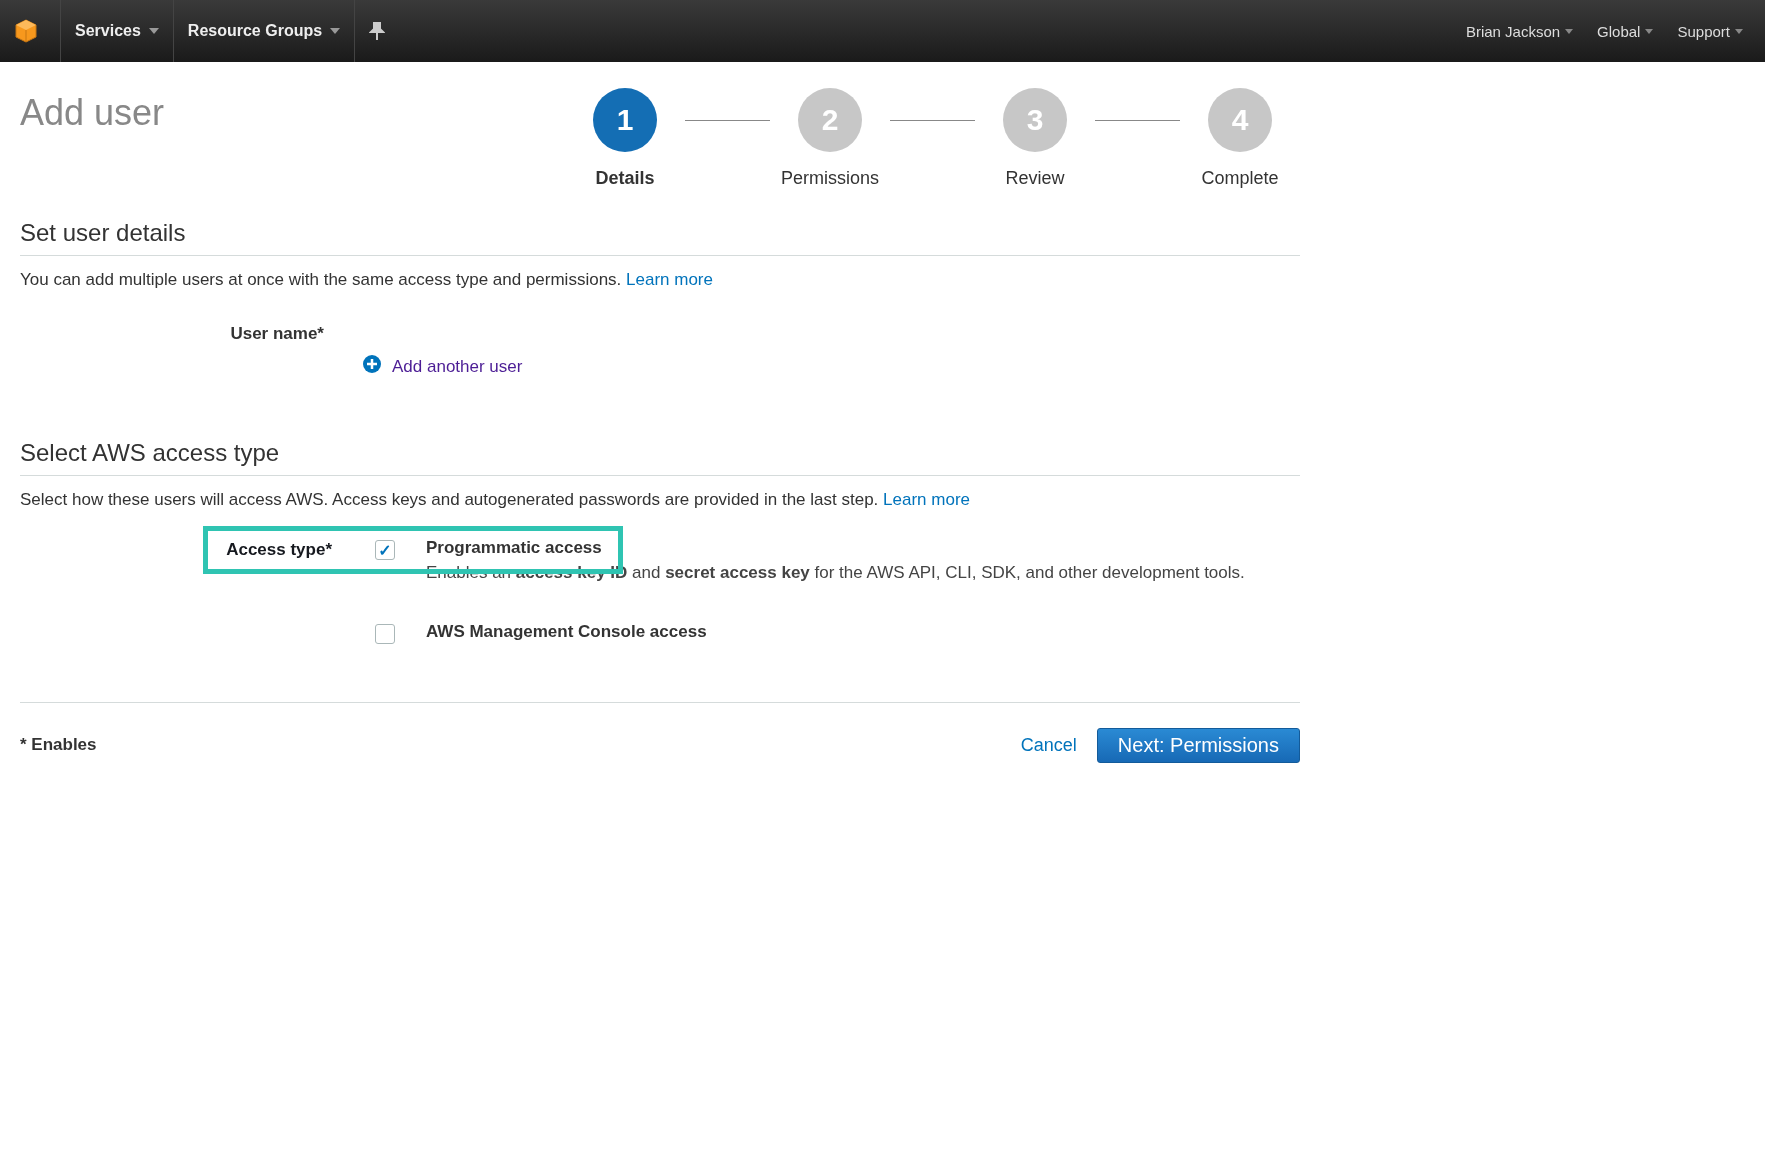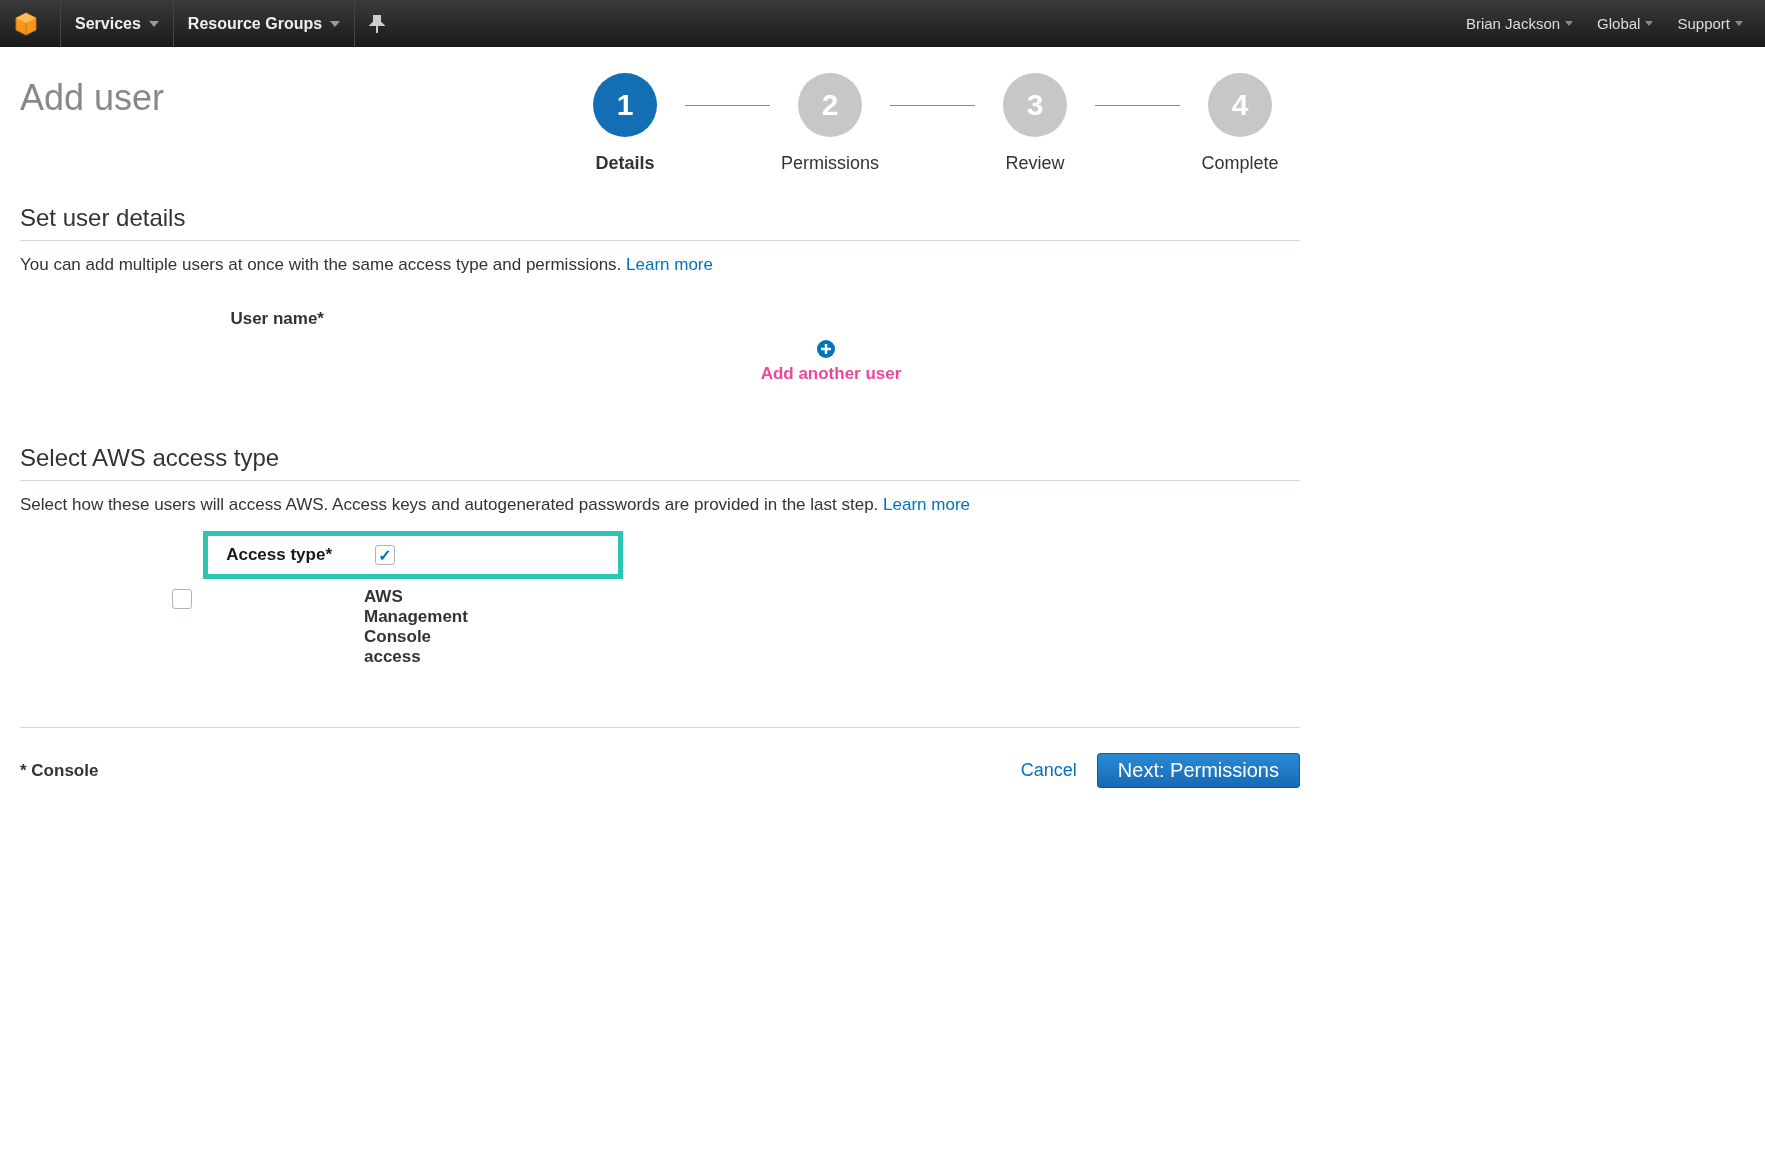--- a/index.html
+++ b/index.html
@@ -1,19 +1,19 @@
 <!DOCTYPE html>
 <html><head>
 <meta charset="utf-8">
 <style>
 * { box-sizing: border-box; margin: 0; padding: 0; }
 body { font-family: "Amazon Ember", "Helvetica Neue", Arial, sans-serif; font-size: 14px; color: #16191f; background: #fff; }
 
 
-.top-nav { background: #232f3e; background: linear-gradient(to bottom, #3a3a3a, #1a1a1a); height: 47px; display: flex; align-items: center; padding: 0 10px; color: #ddd; }
+.top-nav { background: #232f3e; background: linear-gradient(to bottom, #3a3a3a, #1a1a1a); height: 62px; display: flex; align-items: center; padding: 0 10px; color: #ddd; }
 .top-nav .logo { width: 32px; height: 32px; display: flex; align-items: center; justify-content: center; margin-right: 18px; }
 .top-nav .nav-item { display: flex; align-items: center; padding: 0 14px; height: 100%; font-size: 16px; font-weight: bold; color: #eee; cursor: pointer; border-left: 1px solid #444; }
 .top-nav .nav-item:first-of-type { border-left: 1px solid #444; }
 .top-nav .nav-item .caret-down { margin-left: 8px; }
 .top-nav .pin { padding: 0 14px; border-left: 1px solid #444; height: 100%; display: flex; align-items: center; font-size: 18px; color: #ccc; cursor: pointer; }
 .top-nav .spacer { flex: 1; }
 .top-nav .right-item { padding: 0 12px; font-size: 15px; color: #ddd; display: flex; align-items: center; cursor: pointer; }
 .top-nav .right-item .caret-down-sm { margin-left: 5px; font-size: 10px; color: #999; }
 
 
@@ -29,21 +29,21 @@
 .step.active .step-label { font-weight: bold; }
 
 .section-title { font-size: 24px; font-weight: 400; color: #333; margin-bottom: 8px; }
 .section-divider { border: none; border-top: 1px solid #d5dbdb; margin-bottom: 14px; }
 .section-desc { font-size: 17px; color: #333; margin-bottom: 26px; }
 .link { color: #0073bb; cursor: pointer; text-decoration: none; }
 
 .form-row { display: flex; align-items: flex-start; margin-bottom: 7px; }
 .form-label { width: 324px; text-align: right; padding-right: 20px; font-size: 17px; font-weight: bold; color: #333; padding-top: 8px; }
 .form-field input[type=text] { width: 612px; padding: 7px 10px; font-size: 17px; border: 1px solid #aab7b8; border-radius: 2px; }
-.add-link { color: #ec4899; font-size: 17px; font-weight: bold; display: flex; align-items: center; cursor: pointer; margin-left: 342px; margin-top: 10px; margin-bottom: 60px; flex-direction: column; }
+.add-link { color: #4c1d95; font-size: 17px; font-weight: normal; display: flex; align-items: center; cursor: pointer; margin-left: 342px; margin-top: 10px; margin-bottom: 60px; }
 .add-link .plus-circle { margin-right: 10px; }
 .option-title { font-size: 17px; font-weight: bold; color: #333; margin-bottom: 2px; }
 .option-desc { font-size: 17px; color: #444; line-height: 1.5; margin-bottom: 14px; }
 .option-desc b { font-weight: bold; }
 
 .checkbox { width: 20px; height: 20px; border: 1px solid #aab7b8; border-radius: 3px; display: flex; align-items: center; justify-content: center; background: #fff; cursor: pointer; flex-shrink: 0; }
 .checkbox.checked::after { content: "✓"; color: #0073bb; font-weight: bold; font-size: 16px; }
 
 .footer { border-top: 1px solid #d5dbdb; margin-top: 58px; padding-top: 22px; display: flex; align-items: center; }
 .required-note { font-size: 17px; font-weight: bold; color: #333; }
@@ -155,31 +155,37 @@
     <a class="link">Learn more</a>
   </p>
 
   <div class="access-block">
     <div class="highlight-overlay"></div>
     <div class="access-grid">
       <div class="g-label">Access type*</div>
       <div class="g-check">
           <div class="checkbox checked"></div>
         </div>
+      <div class="g-text">
+        <div class="option-title">Programmatic access</div>
+        <div class="option-desc">
+          <span>Enables an </span><b>access key ID</b><span> and </span><b>secret access key</b><span> for the AWS API, CLI, SDK, and other development tools.</span>
+        </div>
+      </div>
 
       <div></div>
       <div class="g-check">
           <div class="checkbox"></div>
         </div>
       <div class="g-text">
         <div class="option-title">AWS Management Console access</div>
       </div>
     </div>
   </div>
 
   <div class="footer">
-    <span class="required-note">* Console</span>
+    <span class="required-note">* Enables</span>
     <div class="spacer"></div>
     <span class="btn-cancel">Cancel</span>
     <button class="btn-primary">Next: Permissions</button>
   </div>
 
 </div>
 
 </body></html>

